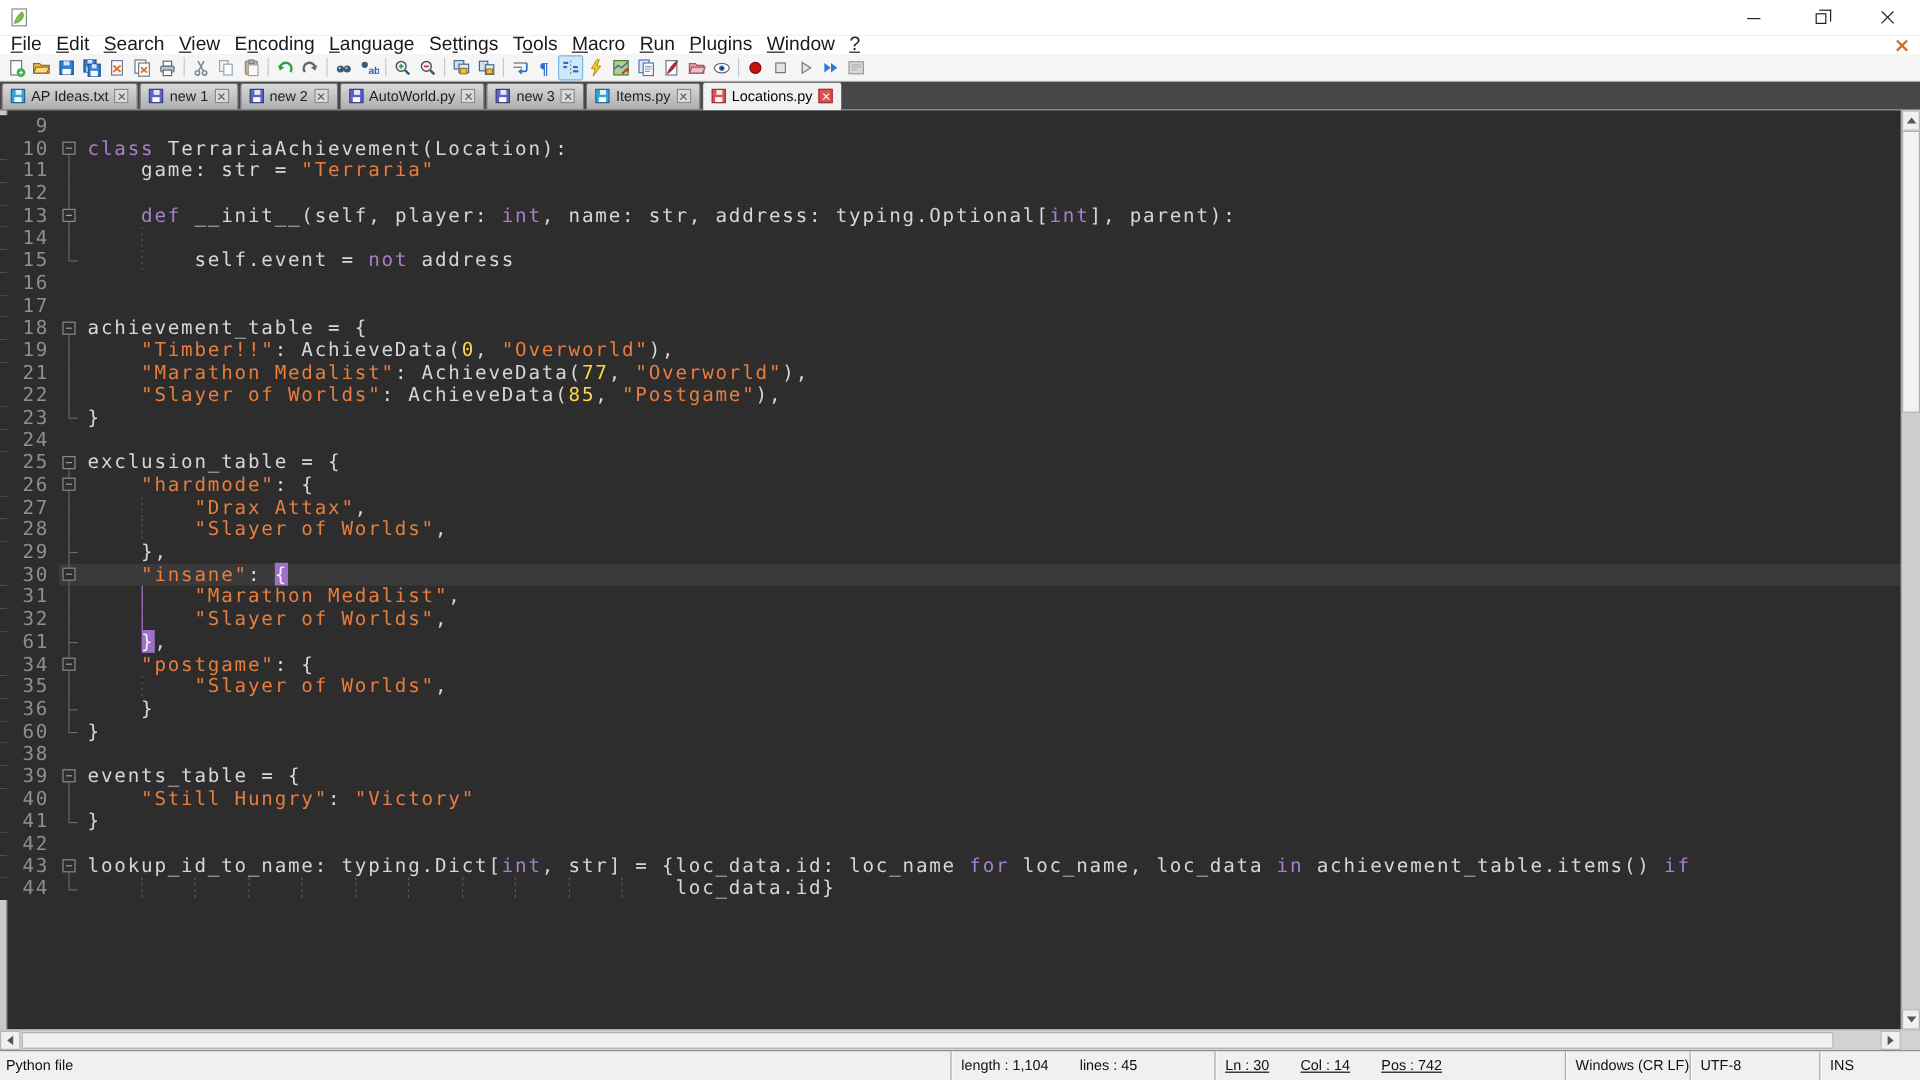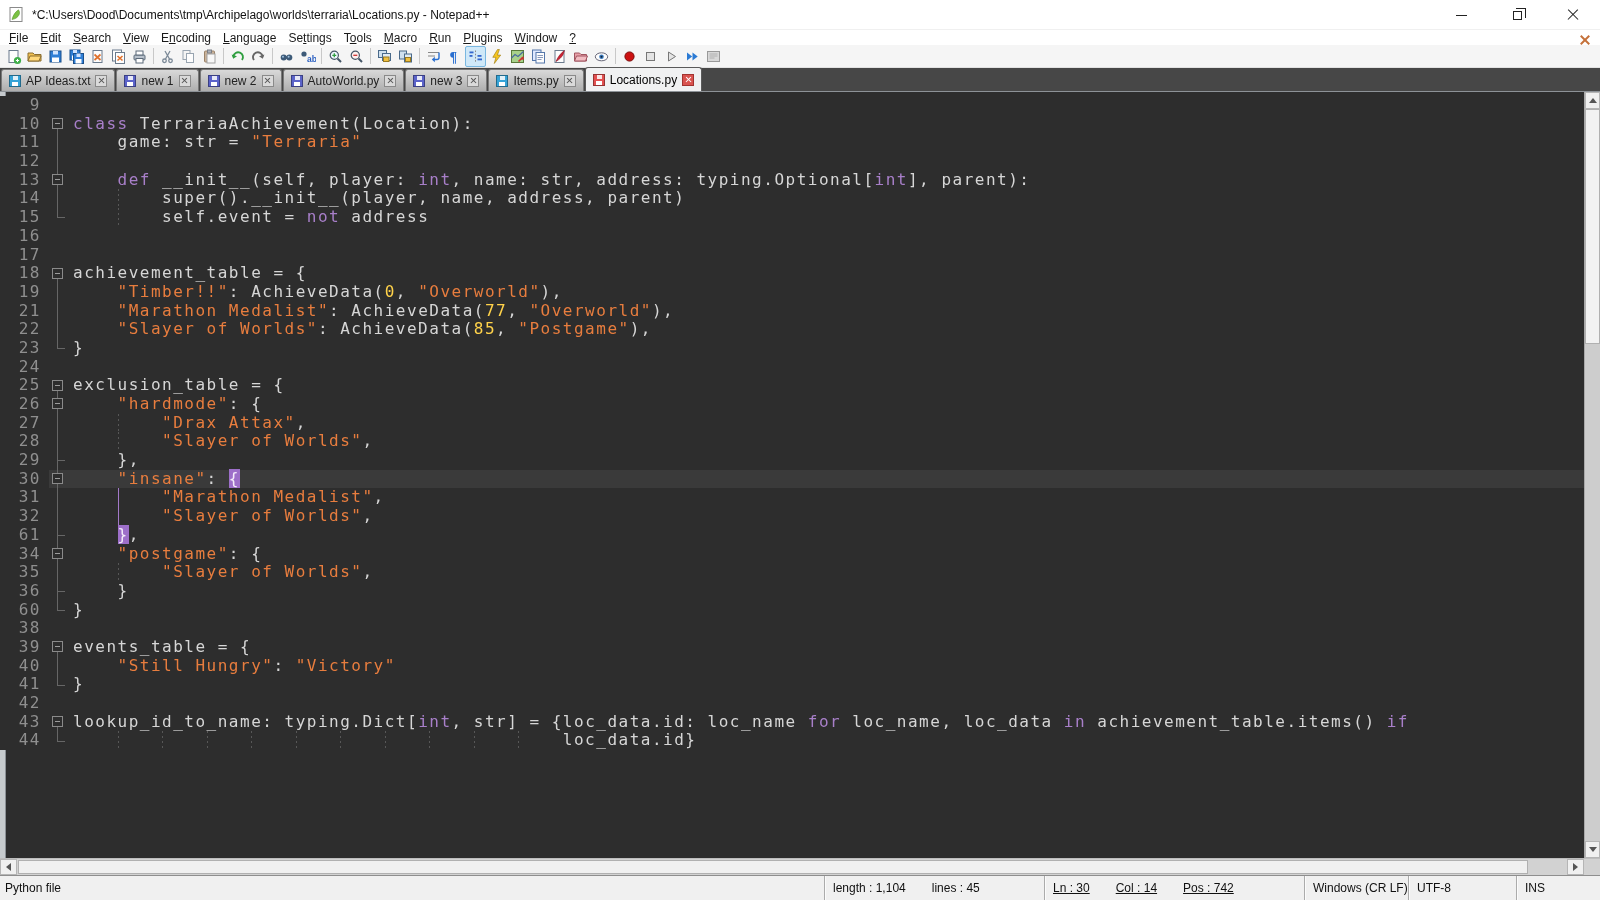--- a/index.html
+++ b/index.html
@@ -13,35 +13,35 @@
   #wincontrols{position:absolute;right:14px;top:0;height:30px;display:flex;align-items:center;gap:30px;}
   .wbtn{width:26px;height:26px;display:flex;align-items:center;justify-content:center;}
   .ic-min{width:11px;height:1px;background:#222;display:block;}
   .ic-restore{width:9px;height:9px;border:1px solid #222;position:relative;display:block;background:#fff;}
   .ic-restore::before{content:"";position:absolute;left:2px;top:-4px;width:9px;height:9px;border:1px solid #222;border-left:none;border-bottom:none;}
   .ic-close{width:12px;height:12px;position:relative;display:block;}
   .ic-close::before,.ic-close::after{content:"";position:absolute;left:-1px;top:5px;width:14px;height:1.4px;background:#222;}
   .ic-close::before{transform:rotate(45deg);} .ic-close::after{transform:rotate(-45deg);}
 
   
-  #menubar{height:15px;background:#ffffff;display:flex;align-items:flex-end;padding-left:3px;font-size:12px;color:#1a1a1a;position:relative;}
+  #menubar{height:15px;background:#ffffff;display:flex;align-items:center;padding-left:3px;font-size:16px;color:#1a1a1a;position:relative;}
   .mitem{padding:0 6px;cursor:default;}
   .mitem .u{text-decoration:underline;}
   #menu-close-x{margin-left:auto;margin-right:10px;width:11px;height:11px;position:relative;}
   #menu-close-x::before,#menu-close-x::after{content:"";position:absolute;left:-0.5px;top:4.5px;width:12px;height:2px;background:#c4713a;}
   #menu-close-x::before{transform:rotate(45deg);} #menu-close-x::after{transform:rotate(-45deg);}
 
   
   #toolbar{height:23px;background:#f5f5f5;display:flex;align-items:center;padding-left:3px;border-bottom:1px solid #e2e2e2;}
   .tbtn{width:21px;height:21px;display:flex;align-items:center;justify-content:center;border:1px solid transparent;border-radius:2px;}
   .tbtn.tactive{background:#cfe8f8;border-color:#79b7e0;}
   .tsep{width:1px;height:16px;background:#c8c8c8;margin:0 3px;}
 
   
-  #tabbar{height:24px;background:#474747;display:flex;align-items:flex-end;padding-left:1px;border-bottom:1px solid #8d9297;}
+  #tabbar{height:24px;background:#474747;display:flex;align-items:center;padding-left:1px;border-bottom:1px solid #8d9297;}
   .tab{height:22px;display:flex;align-items:center;padding:0 7px;margin-right:1px;font-size:12px;color:#222;
        background:linear-gradient(#d9d9d9,#aeaeae);border:1px solid #787878;border-bottom:none;border-radius:3px 3px 0 0;}
   .tab.active{height:24px;background:#f0f1f2;color:#000;border-color:#5a5a5a;}
   .tlab{margin:0 5px 0 5px;white-space:nowrap;}
   .fl{width:12px;height:12px;position:relative;flex:none;border:1px solid rgba(0,0,0,.35);}
   .fl::before{content:"";position:absolute;top:0;left:3px;width:5px;height:4px;background:rgba(255,255,255,.85);}
   .fl::after{content:"";position:absolute;bottom:0;left:2px;width:6px;height:4px;background:#fff;}
   .fl-blue{background:var(--fl-blue);} .fl-purple{background:var(--fl-purple);} .fl-red{background:var(--fl-red);}
   .tclose{width:12px;height:12px;border:1px solid #8a8a8a;background:#dadada;position:relative;flex:none;}
   .tclose::before,.tclose::after{content:"";position:absolute;left:1.5px;top:4.7px;width:7px;height:1.3px;background:#555;}
@@ -83,32 +83,31 @@
   #hleft{left:0;} #hright{right:16px;}
   .tri-left{width:0;height:0;border-top:4px solid transparent;border-bottom:4px solid transparent;border-right:5px solid #555;}
   .tri-right{width:0;height:0;border-top:4px solid transparent;border-bottom:4px solid transparent;border-left:5px solid #555;}
   #hthumb{position:absolute;left:18px;top:1px;height:14px;width:1510px;background:#f0f0f0;border:1px solid #b0b0b0;}
   #scrollcorner{position:absolute;right:0;top:0;width:16px;height:16px;background:#d2d2d2;}
 
   
   #statusbar{height:25px;background:#f0f0f0;border-top:1px solid #8e8e8e;display:flex;align-items:center;font-size:12px;color:#111;}
   .sbpane{height:100%;display:flex;align-items:center;padding-left:8px;border-left:1px solid #ababab;box-shadow:inset 1px 0 0 #fbfbfb;}
   #sb-doctype{flex:1;border-left:none;box-shadow:none;padding-left:5px;}
-  #sb-size{width:220px;} #sb-pos{width:260px;text-decoration:underline;} #sb-eol{width:104px;} #sb-enc{width:108px;} #sb-ins{width:84px;}
+  #sb-size{width:220px;} #sb-pos{width:260px;text-decoration:underline;} #sb-eol{width:104px;margin-left:32px;} #sb-enc{width:108px;} #sb-ins{width:84px;}
   .sbgap{display:inline-block;width:26px;}
 </style>
 </head>
 <body>
 
 <div id="titlebar">
   <svg class="appicon" viewBox="0 0 17 17">
     <rect x="2" y="1.5" width="12" height="14" fill="#ffffff" stroke="#8a8a8a"></rect>
     <path d="M4 13.5c1-4.2 3.2-7.5 6.5-9.7 1.6 2.2 1.4 4.6-.6 6.8-1.6 1.7-3.7 2.7-5.9 2.9z" fill="#7ac143" stroke="#4e8a25" stroke-width="0.5"></path>
   </svg>
-  <span class="title">*C:\Users\Dood\Documents\tmp\Archipelago\worlds\terraria\Locations.py - Notepad++</span>
   <div id="wincontrols">
     <div class="wbtn">
         <span class="ic-min"></span>
       </div>
     <div class="wbtn">
         <span class="ic-restore"></span>
       </div>
     <div class="wbtn">
         <span class="ic-close"></span>
       </div>
@@ -430,21 +429,21 @@
           <span class="fv"></span>
           <span class="fb"></span>
         </span>
         <span class="txt"><span class="c-d">    </span><span class="c-k">def</span><span class="c-d"> __init__(self, player: </span><span class="c-k">int</span><span class="c-d">, name: str, address: typing.Optional[</span><span class="c-k">int</span><span class="c-d">], parent):</span></span>
       </div>
       <div class="edrow">
         <span class="lnum">14</span>
         <span class="fold">
           <span class="fv"></span>
         </span>
-        <span class="txt"><span class="gd" style="left:45px"></span><span class="c-d">        super().__init__(player, name, address, parent)</span></span>
+        <span class="txt"><span class="gd" style="left:45px"></span></span>
       </div>
       <div class="edrow">
         <span class="lnum">15</span>
         <span class="fold">
           <span class="fvt"></span>
           <span class="fstub"></span>
         </span>
         <span class="txt"><span class="gd" style="left:45px"></span><span class="c-d">        self.event = </span><span class="c-k">not</span><span class="c-d"> address</span></span>
       </div>
       <div class="edrow">

